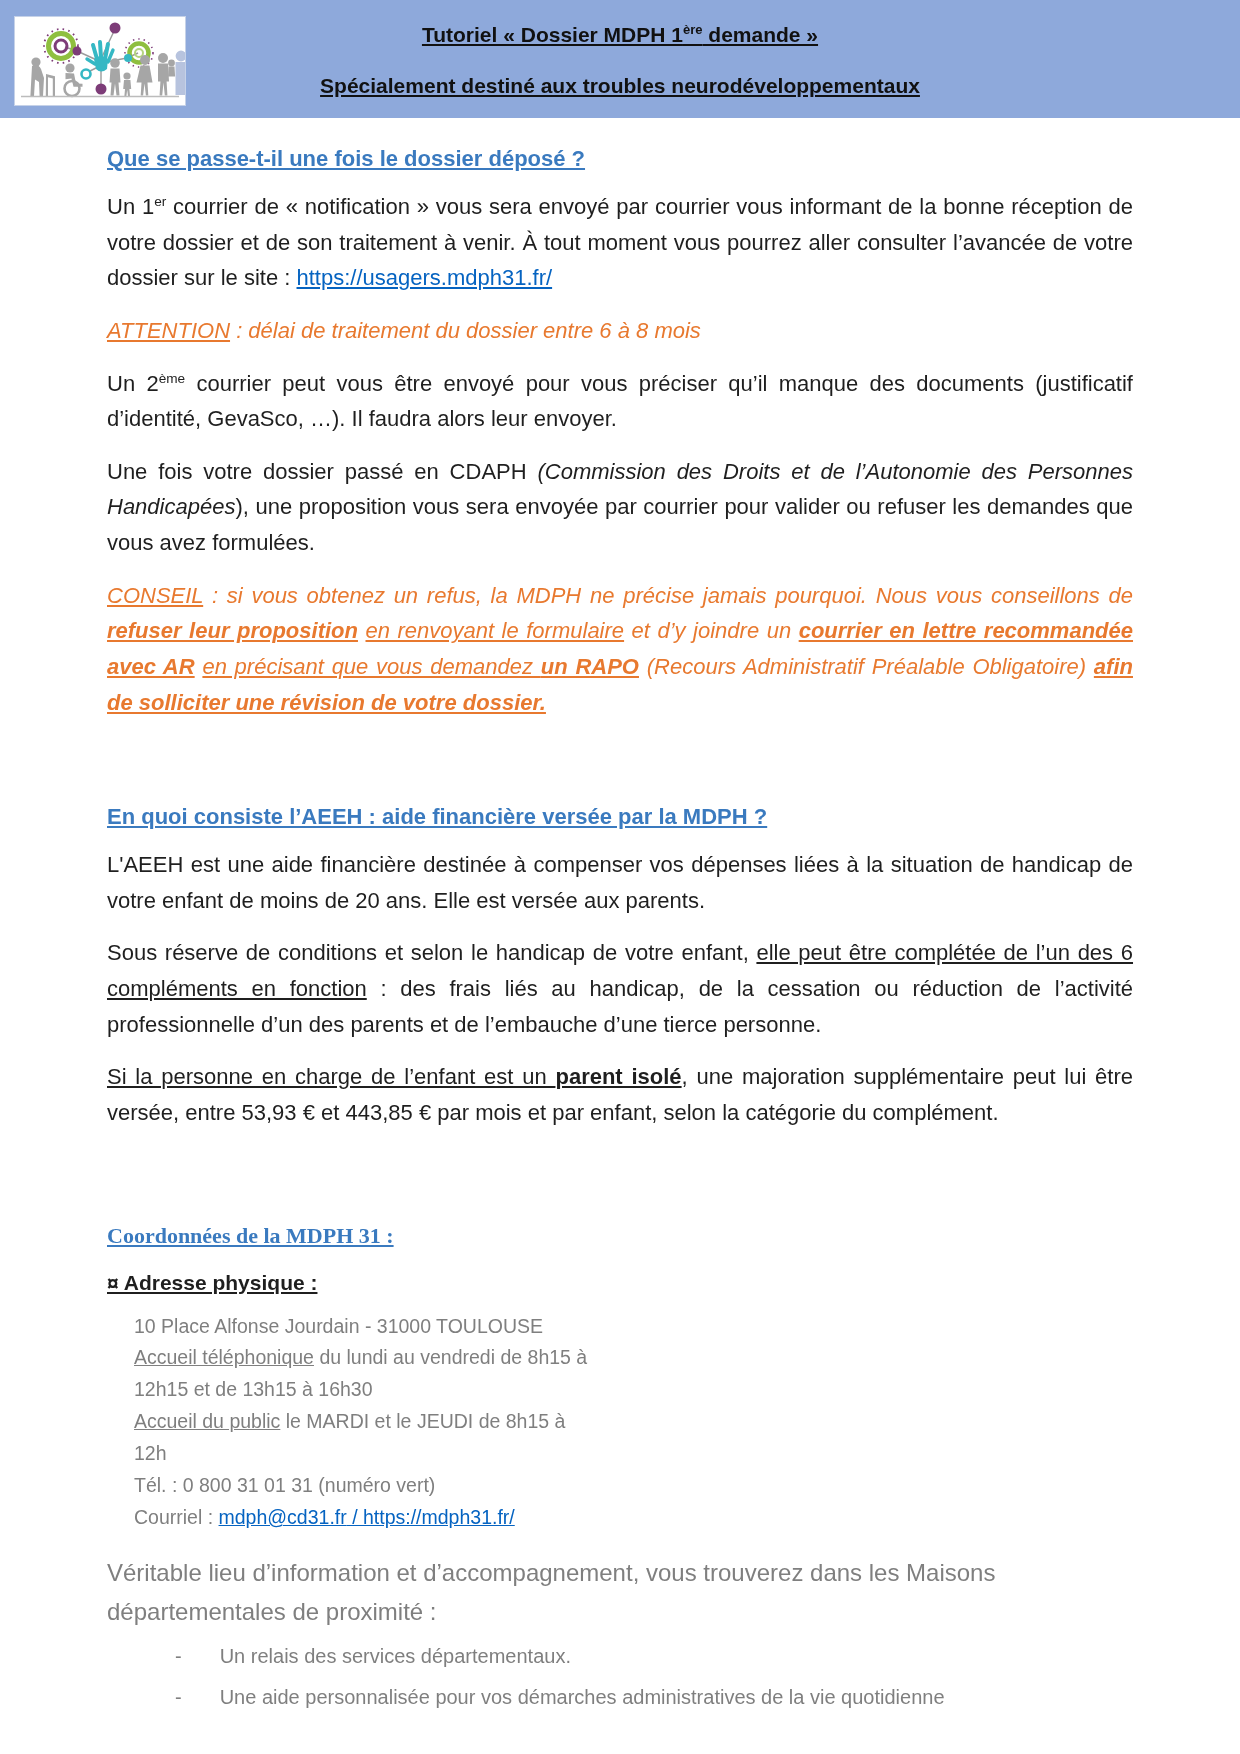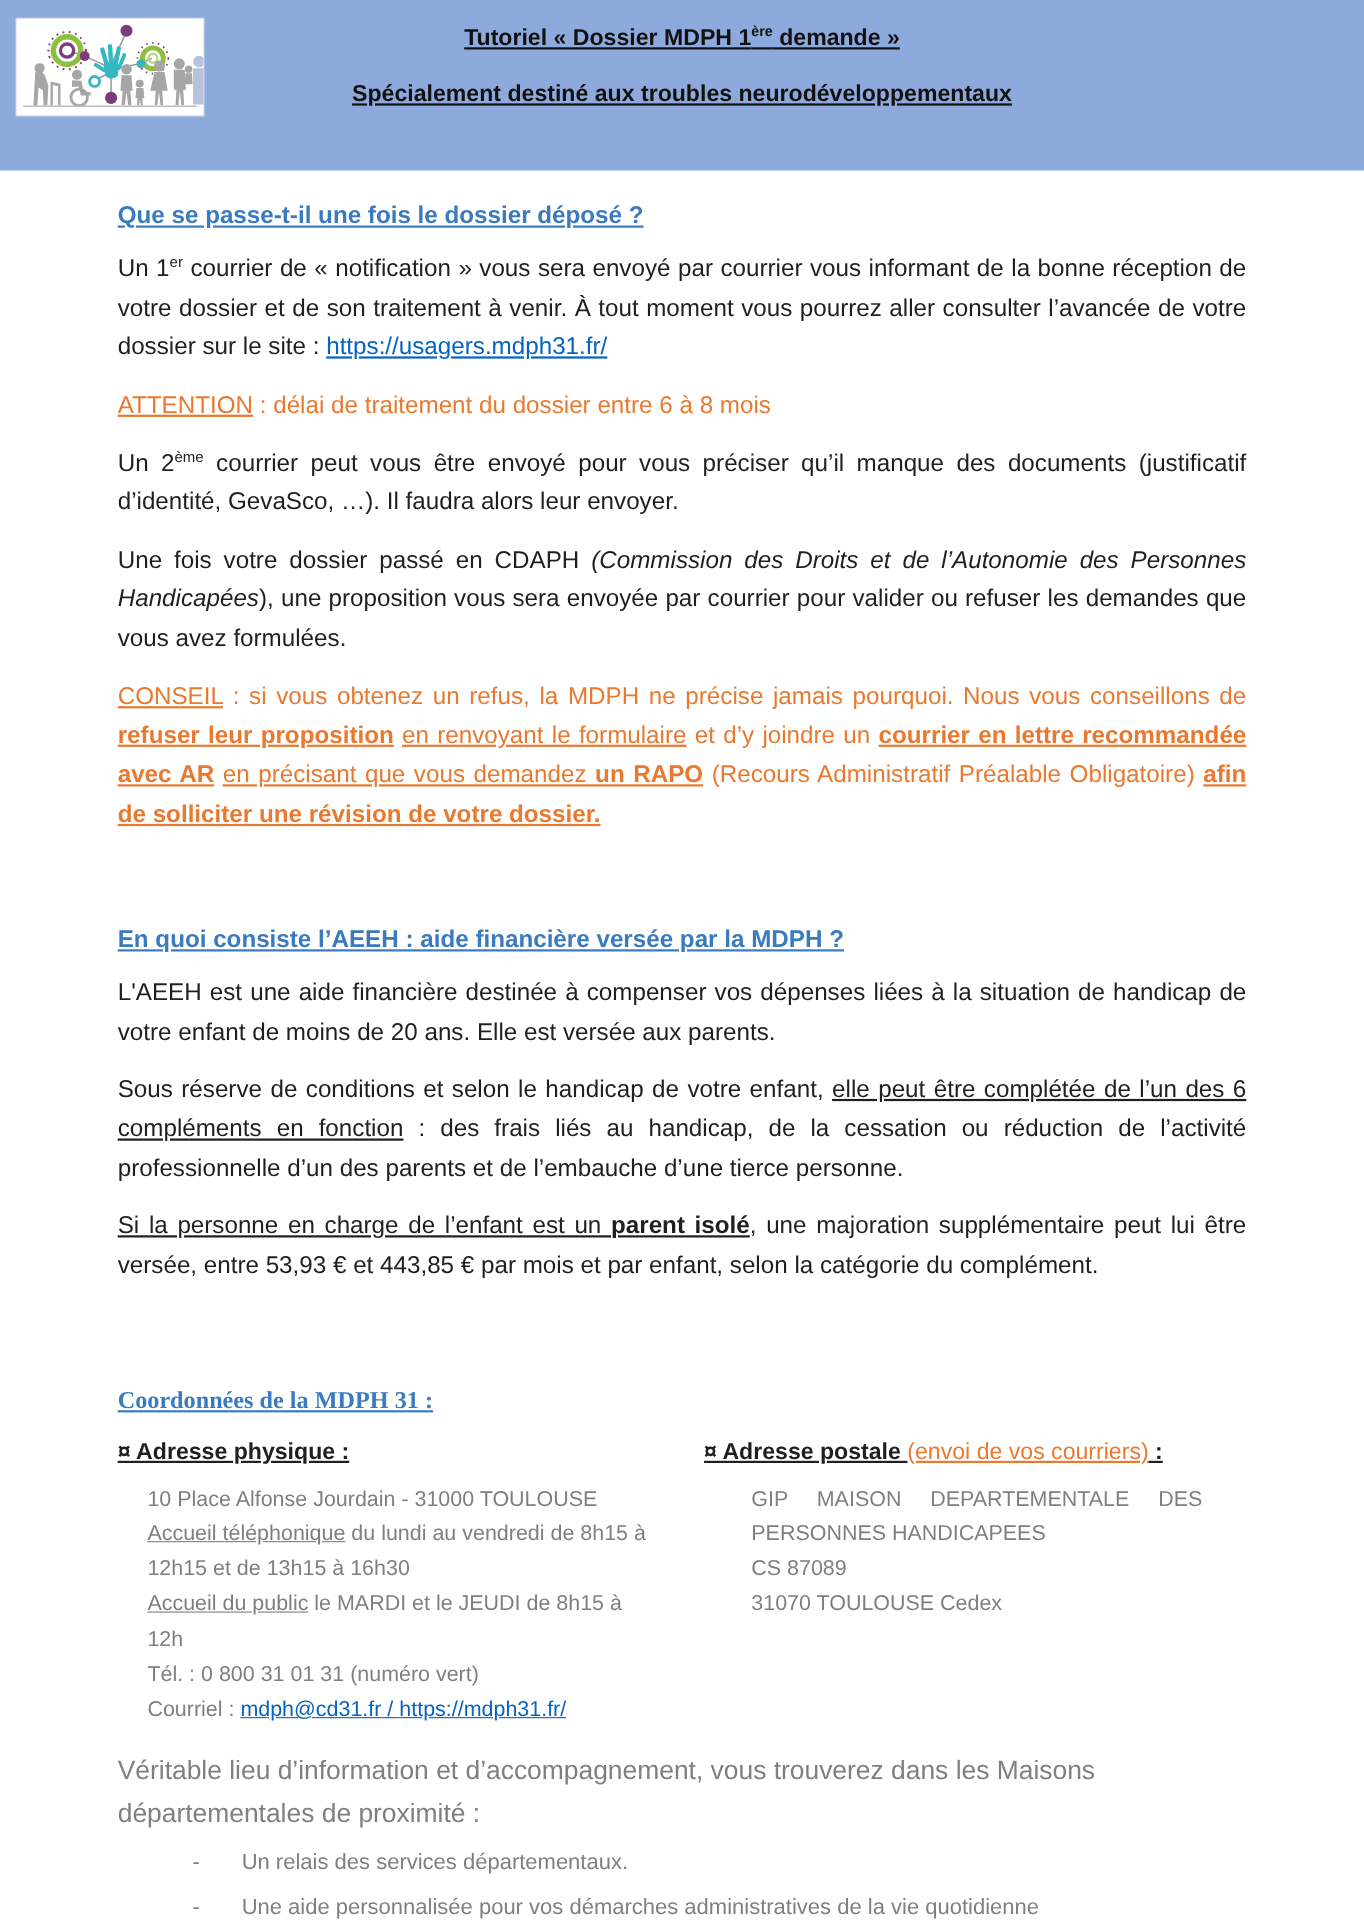--- a/index.html
+++ b/index.html
@@ -1,21 +1,21 @@
 <!DOCTYPE html>
 <html lang="fr" style="--header-bg: #8EA9DB; --heading-blue: #3A7ABF; --orange: #E8792F; --link-blue: #0563C1; --gray: #7F7F7F;"><head>
 <meta charset="utf-8">
 <style>
   html,body{margin:0;padding:0;}
   body{
     width:1240px;height:1754px;background:#ffffff;position:relative;
     font-family:"Liberation Sans",sans-serif;color:#1f1f1f;
   }
   .banner{
-    height:155px;background:var(--header-bg,#8EA9DB);position:relative;
+    height:118px;background:var(--header-bg,#8EA9DB);position:relative;
   }
   .logo-box{
     position:absolute;left:15px;top:17px;width:170px;height:88px;background:#ffffff;
     box-shadow:0 0 0 1px #c6d2e8;
   }
   .titles{
     position:absolute;left:0;right:0;top:0;height:121px;
     display:flex;flex-direction:column;align-items:center;justify-content:center;gap:27px;
   }
   .title{
@@ -24,21 +24,21 @@
   .content{padding:0 107px;}
   .h-blue{
     color:var(--heading-blue,#3A7ABF);font-size:22px;font-weight:700;
     text-decoration:underline;margin:0;
   }
   #h1{margin-top:28px;}
   #h2{margin-top:84px;}
   #h3{margin-top:92px;font-family:Liberation Serif, serif;}
   p.body{font-size:22px;line-height:1.62;text-align:justify;margin:17px 0 0 0;}
   p.noj{text-align:left;}
-  .orange{color:var(--orange,#ED7D31);}
+  .orange{color:var(--orange,#ED7D31);font-style:italic;}
   .att{margin-top:21px;font-size:22.5px;}
   .sup{vertical-align:super;font-size:0.62em;line-height:0;}
   .b{font-weight:700;}
   .u{text-decoration:underline;}
   .i{font-style:italic;}
   .lnk{color:var(--link-blue,#0563C1);text-decoration:underline;cursor:pointer;}
   .c-orange{color:var(--orange,#ED7D31);}
   .gray{color:var(--gray,#7F7F7F);}
   .addr-row{display:flex;margin-top:22px;}
   .col1{width:533px;flex:0 0 533px;}
@@ -142,28 +142,20 @@
     <div class="col1">
       <div class="sub-h"><span class="b u">¤ Adresse physique :</span></div>
       <div class="col-body gray">
         <div><span>10 Place Alfonse Jourdain - 31000 TOULOUSE</span></div>
         <div><span class="u">Accueil téléphonique</span><span> du lundi au vendredi de 8h15 à 12h15 et de 13h15 à 16h30</span></div>
         <div><span class="u">Accueil du public</span><span> le MARDI et le JEUDI de 8h15 à 12h</span></div>
         <div><span>Tél. : 0 800 31 01 31 (numéro vert)</span></div>
         <div><span>Courriel : </span><a class="lnk" href="#">mdph@cd31.fr</a><a class="lnk" href="#"> / </a><a class="lnk" href="#">https://mdph31.fr/</a></div>
       </div>
     </div>
-    <div class="col2">
-      <div class="sub-h"><span class="b u">¤ Adresse postale </span><span class="u c-orange">(envoi de vos courriers)</span><span class="b u"> :</span></div>
-      <div class="col-body gray">
-        <div>GIP MAISON DEPARTEMENTALE DES PERSONNES HANDICAPEES</div>
-        <div>CS 87089</div>
-        <div>31070 TOULOUSE Cedex</div>
-      </div>
-    </div>
   </div>
 
   <p class="gray mdp-intro">Véritable lieu d’information et d’accompagnement, vous trouverez dans les Maisons départementales de proximité :</p>
   <div class="gray">
     <div class="bullet-row">
       <span>-</span>
       <span>Un relais des services départementaux.</span>
     </div>
     <div class="bullet-row">
       <span>-</span>

